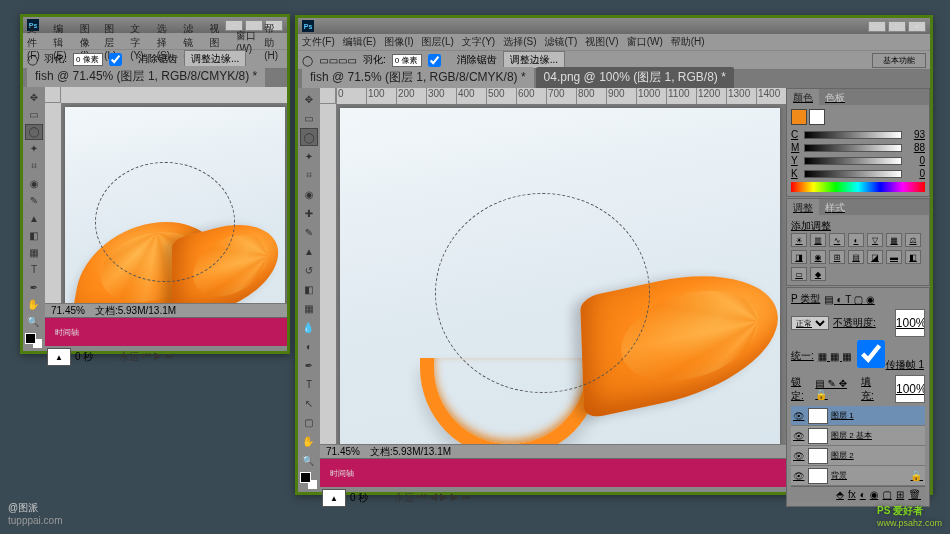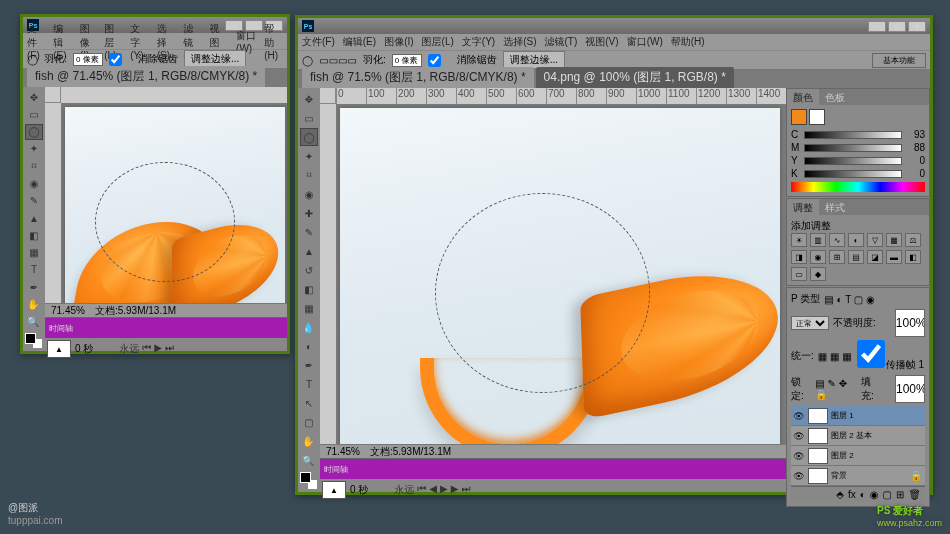--- a/index.html
+++ b/index.html
@@ -58,27 +58,27 @@
 .w1 .selection{left:30px;top:55px;width:140px;height:120px;}
 .w2 .selection{left:95px;top:85px;width:215px;height:200px;}
 
 .statusbar{position:absolute;bottom:34px;left:22px;right:0;height:14px;background:#999;display:flex;align-items:center;font-size:8px;padding:0 6px;gap:10px;border-top:1px solid #777;}
 .w1 .statusbar{right:0;}
 .w2 .statusbar{right:144px;}
 
 .timeline{position:absolute;bottom:0;left:22px;right:0;height:34px;background:#888;border-top:1px solid #666;}
 .w1 .timeline{right:0;}
 .w2 .timeline{right:144px;}
-.timeline-hd{height:20px;background:#a21caf;color:#ddd;font-size:8px;padding:0 4px;display:flex;align-items:center;}
+.timeline-hd{height:28px;background:#be185d;color:#ddd;font-size:8px;padding:0 10px;display:flex;align-items:center;}
 .timeline-body{display:flex;padding:2px;gap:4px;align-items:center;}
 .frame-thumb{width:24px;height:18px;background:#fff;border:1px solid #555;display:flex;align-items:center;justify-content:center;font-size:8px;}
 .timeline-ctrl{display:flex;gap:3px;font-size:8px;margin-left:22px;color:#333;}
 
 .panels{position:absolute;top:70px;right:0;width:144px;bottom:0;background:#888;display:flex;flex-direction:column;}
-.panel{border:1px solid #666;margin-bottom:1px;background:#8a8a8a;}
+.panel{border:1px solid #666;margin-bottom:1px;background:#8a8a8a;text-decoration:underline;}
 .panel-tabs{height:16px;background:#7a7a7a;display:flex;font-size:8px;}
 .ptab{padding:2px 6px;color:#ccc;}
 .ptab.active{background:#8a8a8a;color:#222;}
 .panel-body{padding:4px;font-size:8px;}
 
 .color-panel .sliders{display:flex;flex-direction:column;gap:2px;}
 .slider-row{display:flex;align-items:center;gap:3px;}
 .slider-row .lbl{width:10px;}
 .slider-row .track{flex:1;height:8px;background:linear-gradient(90deg,#000,#fff);border:1px solid #555;}
 .slider-row .val{width:20px;text-align:right;}

